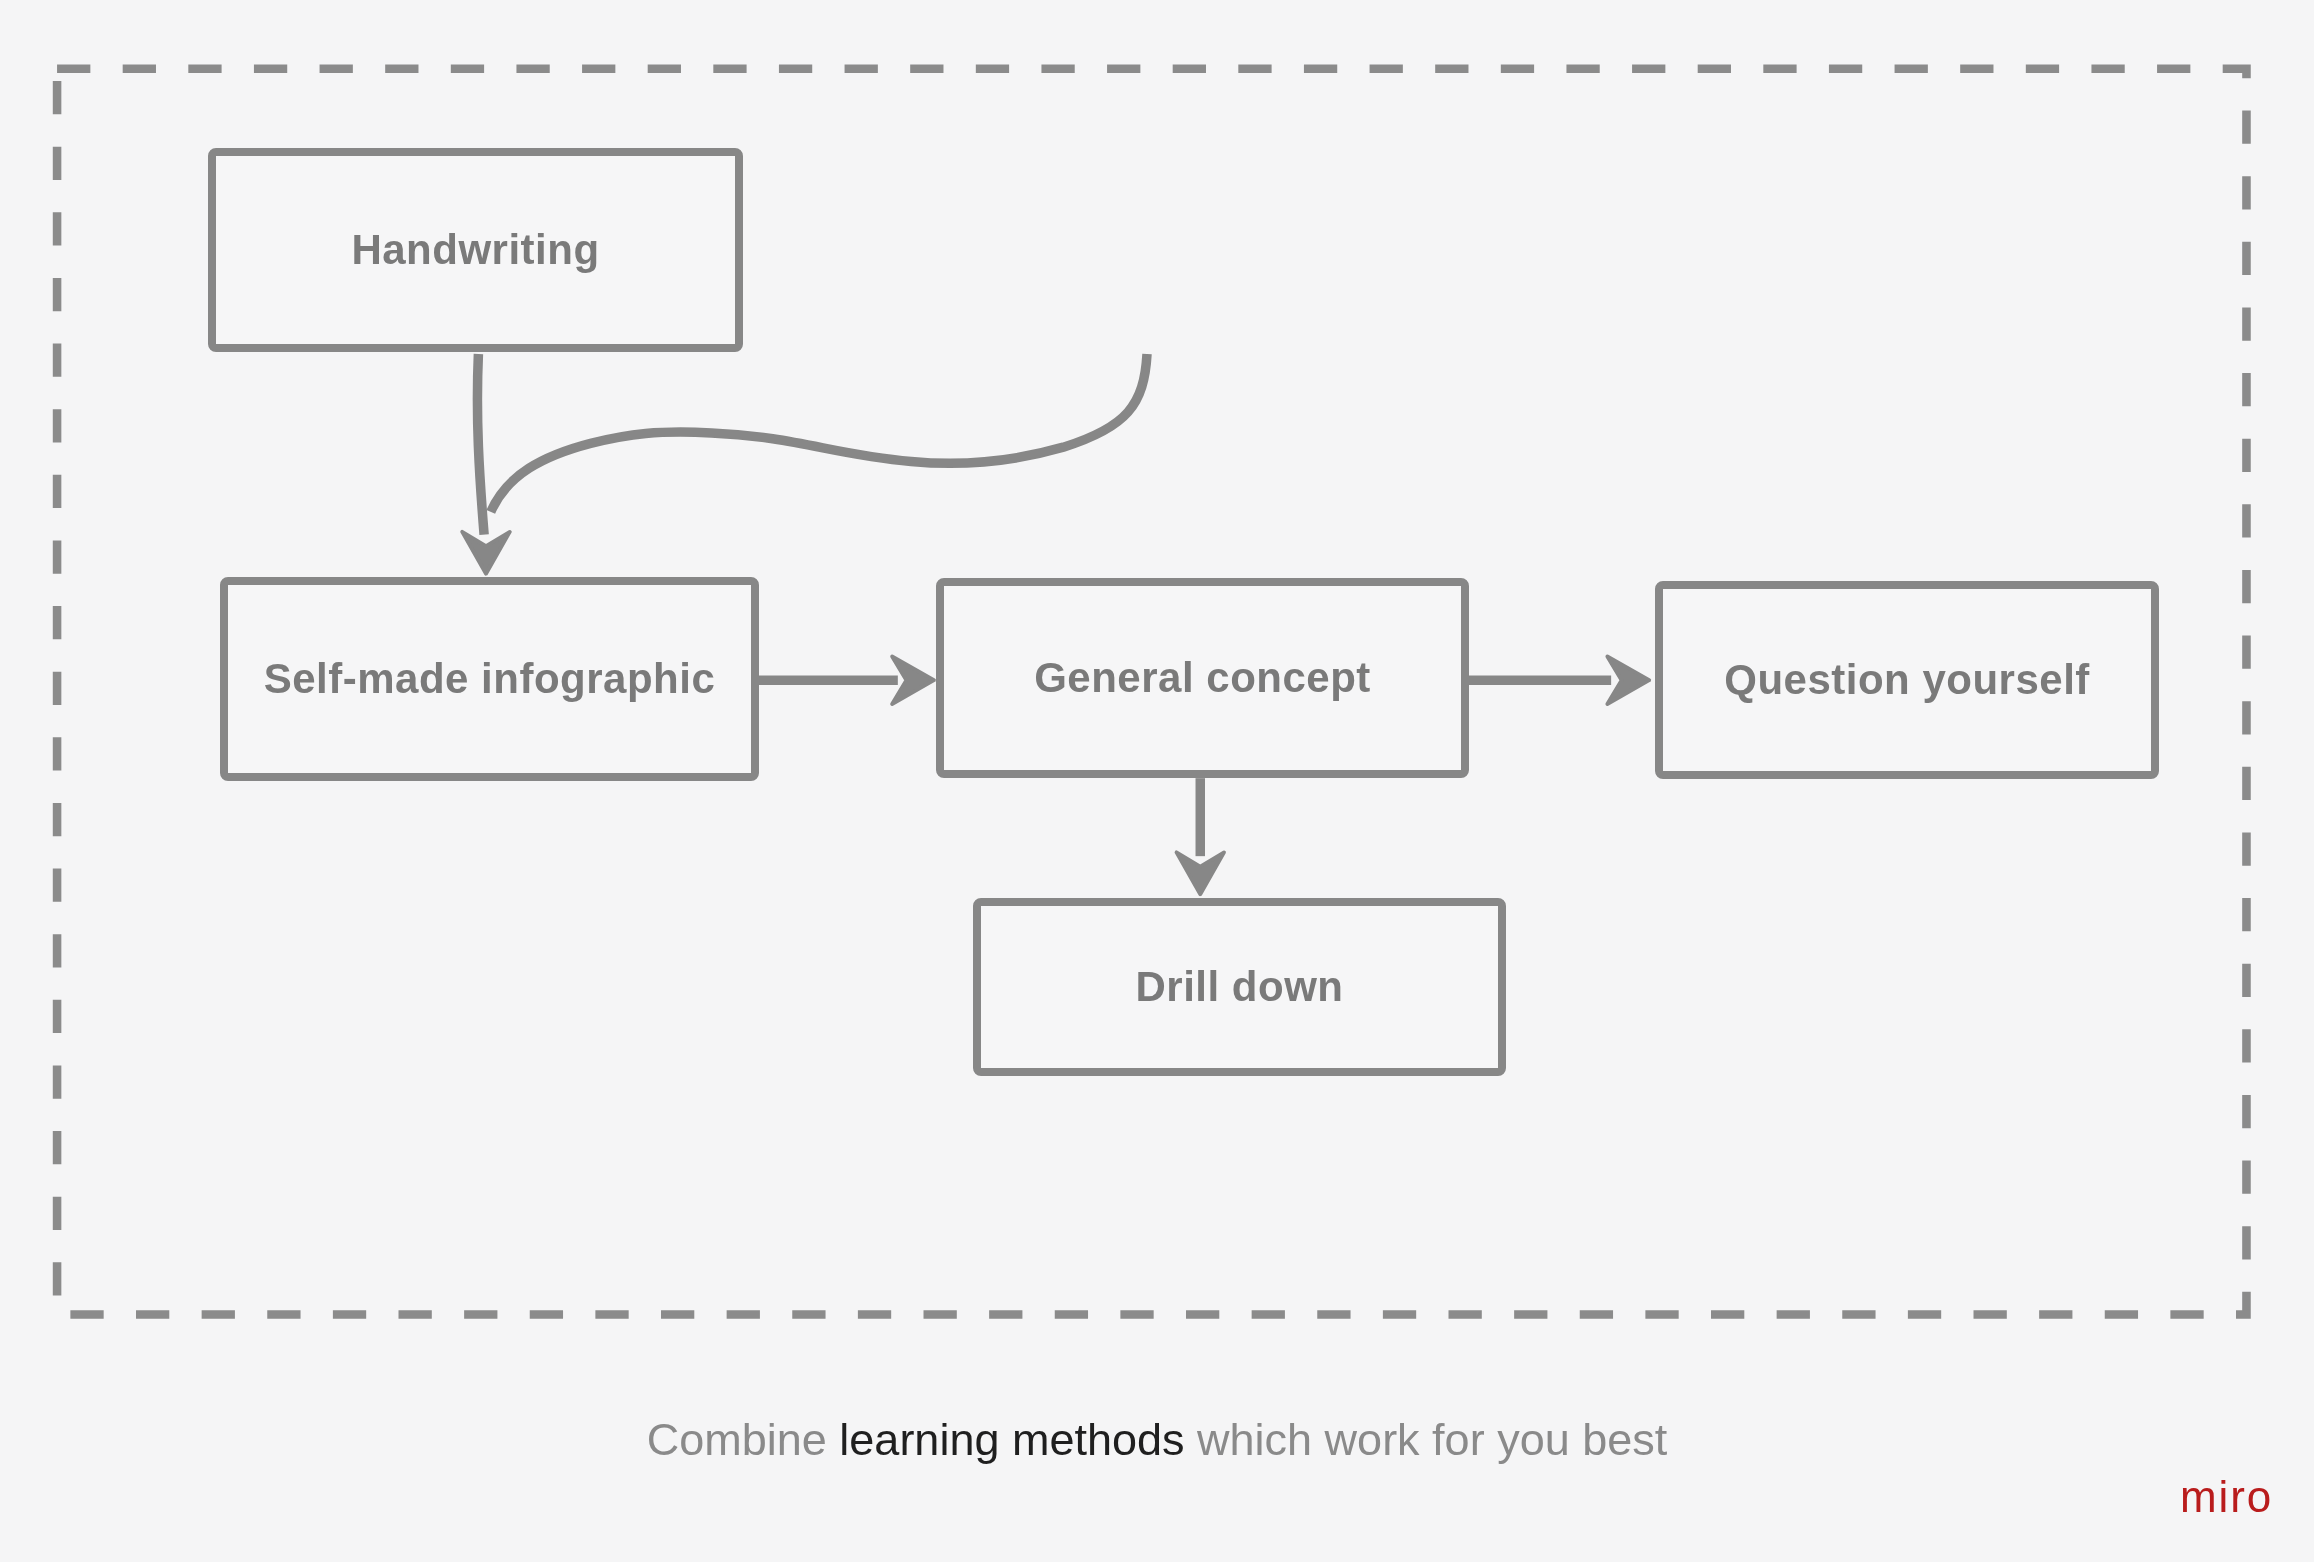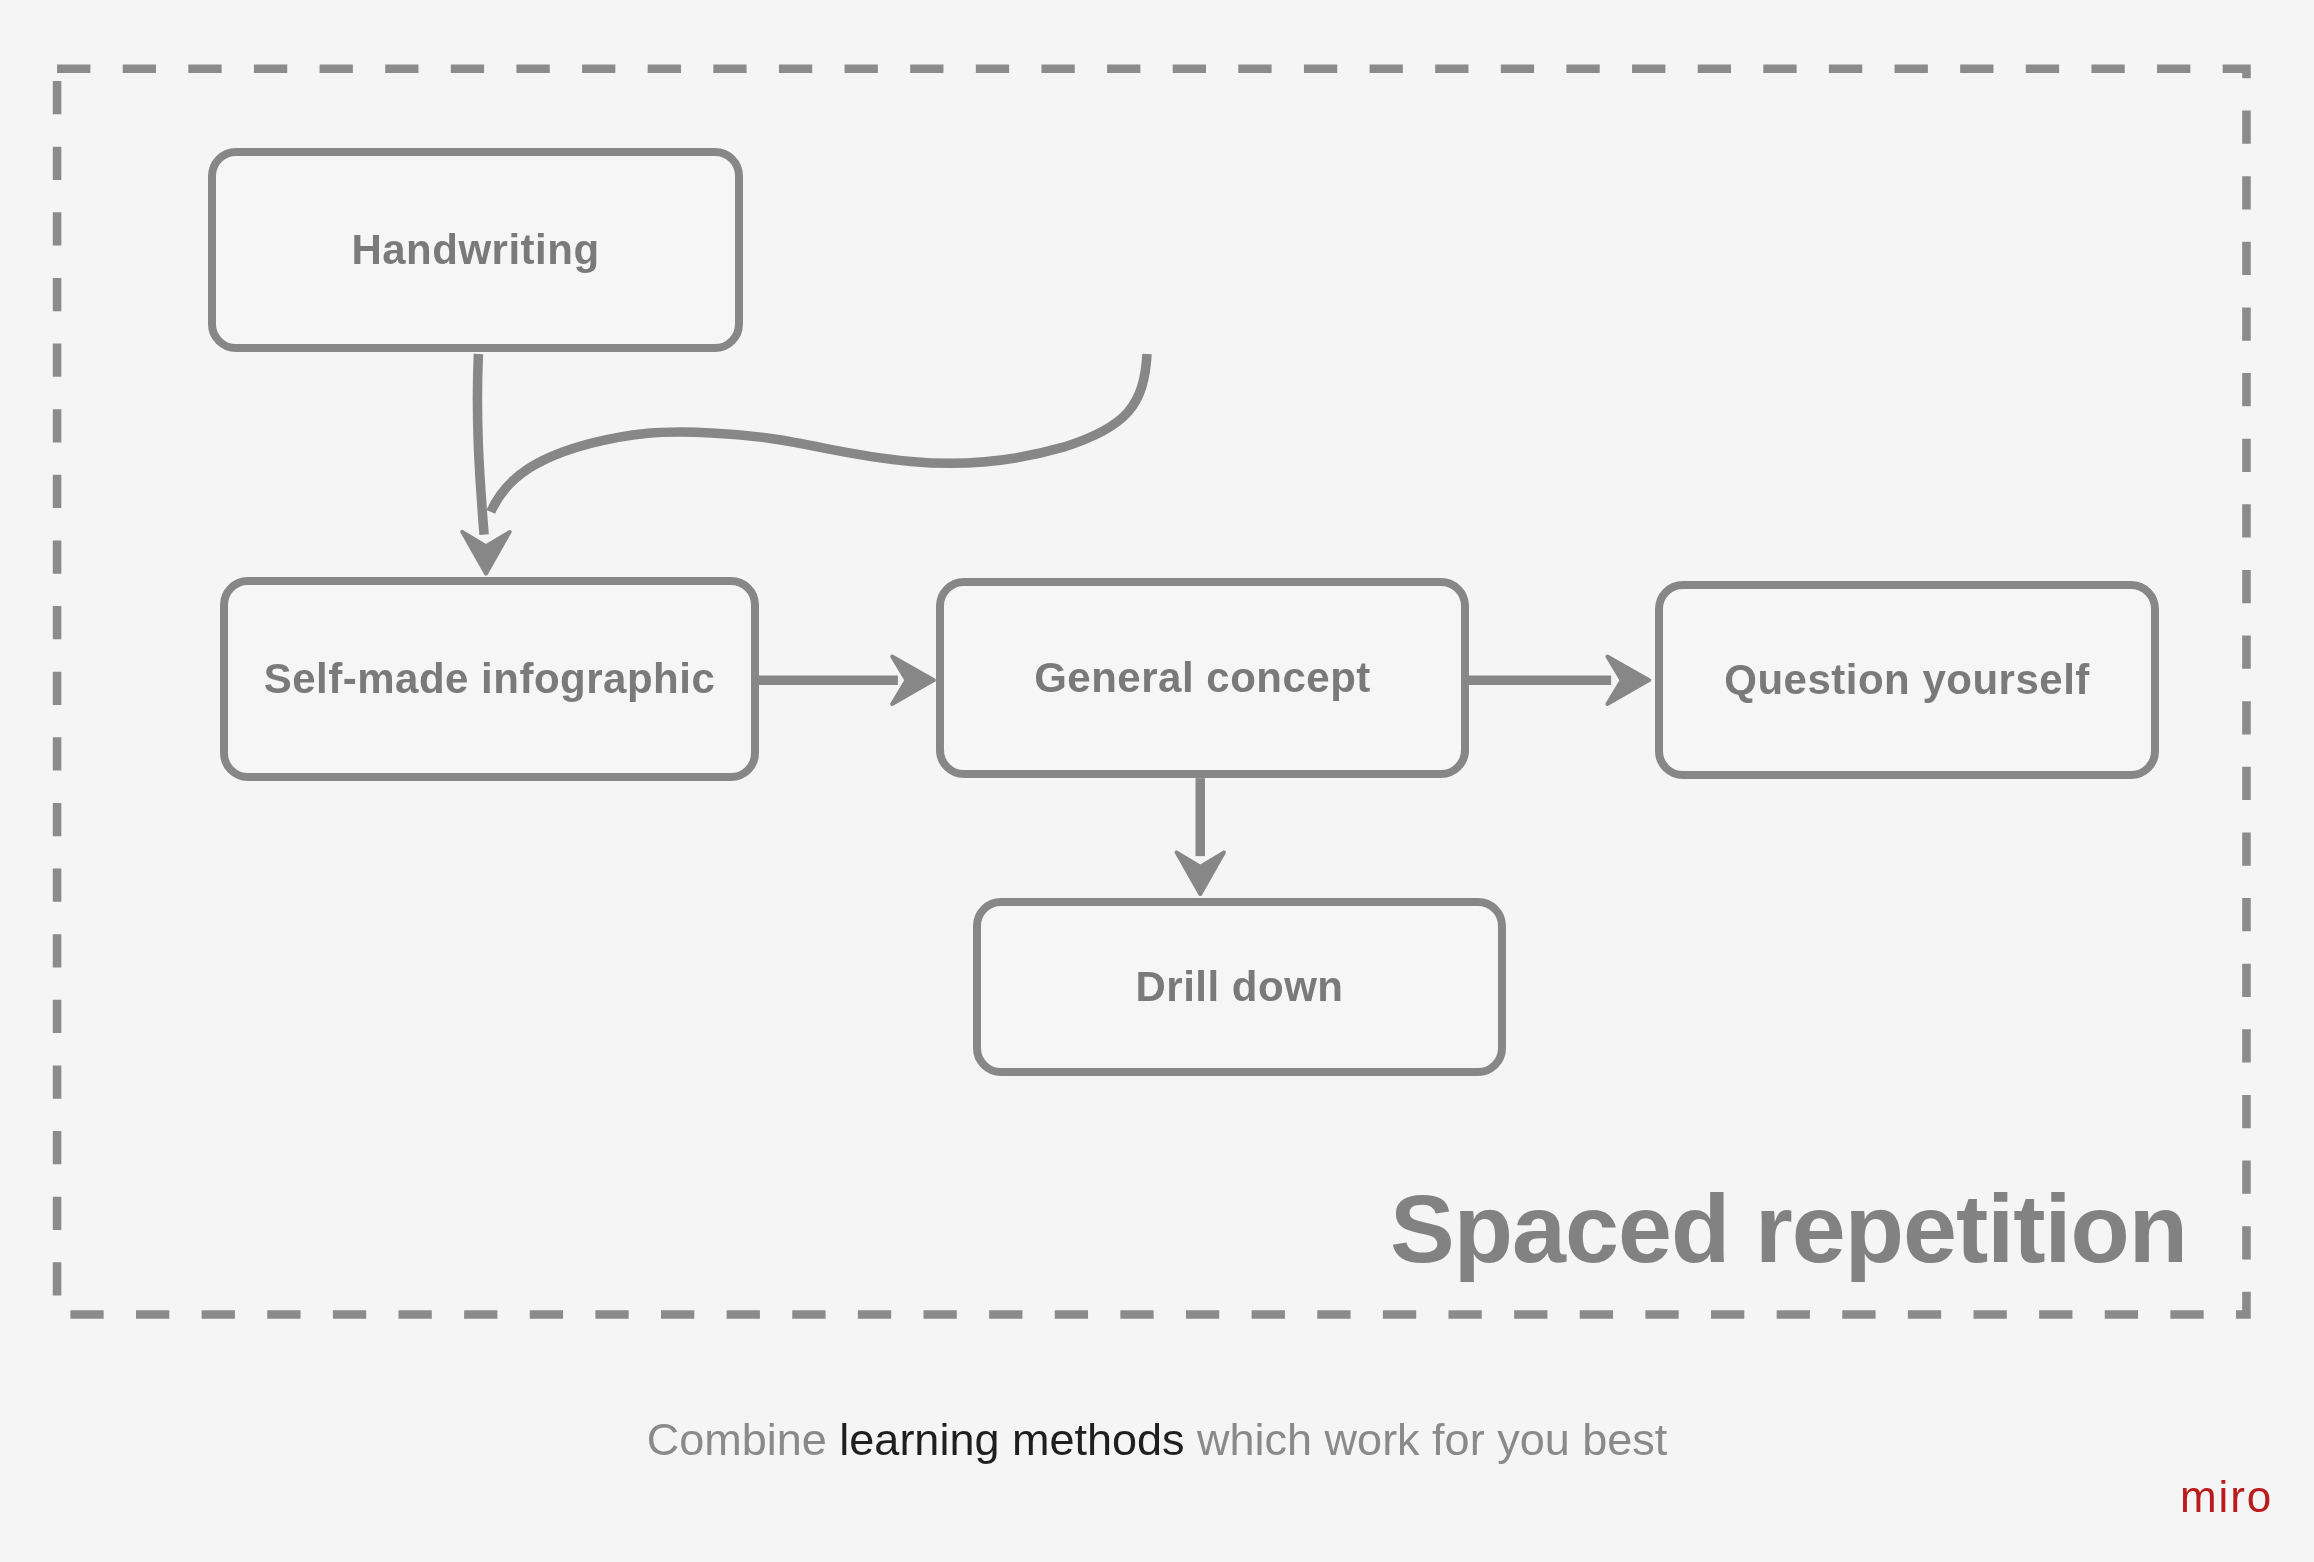--- a/index.html
+++ b/index.html
@@ -17,21 +17,21 @@
   }
   #edges-layer {
     position: absolute;
     left: 0; top: 0;
     width: 2314px; height: 1563px;
   }
   .node {
     position: absolute;
     box-sizing: border-box;
     border: 8.6px solid #878787;
-    border-radius: 28px;
+    border-radius: 8px;
     background: #f6f6f7;
     display: flex;
     align-items: center;
     justify-content: center;
     text-align: center;
   }
   .node .label {
     font-size: 42px;
     font-weight: 700;
     color: #7a7a7a;
@@ -128,21 +128,20 @@
   </div>
 
   <div class="node" id="node-question">
     <span class="label">Question yourself</span>
   </div>
 
   <div class="node" id="node-drill">
     <span class="label">Drill down</span>
   </div>
 
-  <div class="frame-title">Spaced repetition</div>
 
   <div class="caption">
     <p class="line"><span>Combine </span><span class="em">learning methods</span><span> which work for you best</span></p>
   </div>
 
   <div class="watermark">miro</div>
 
 </div>
 
 

